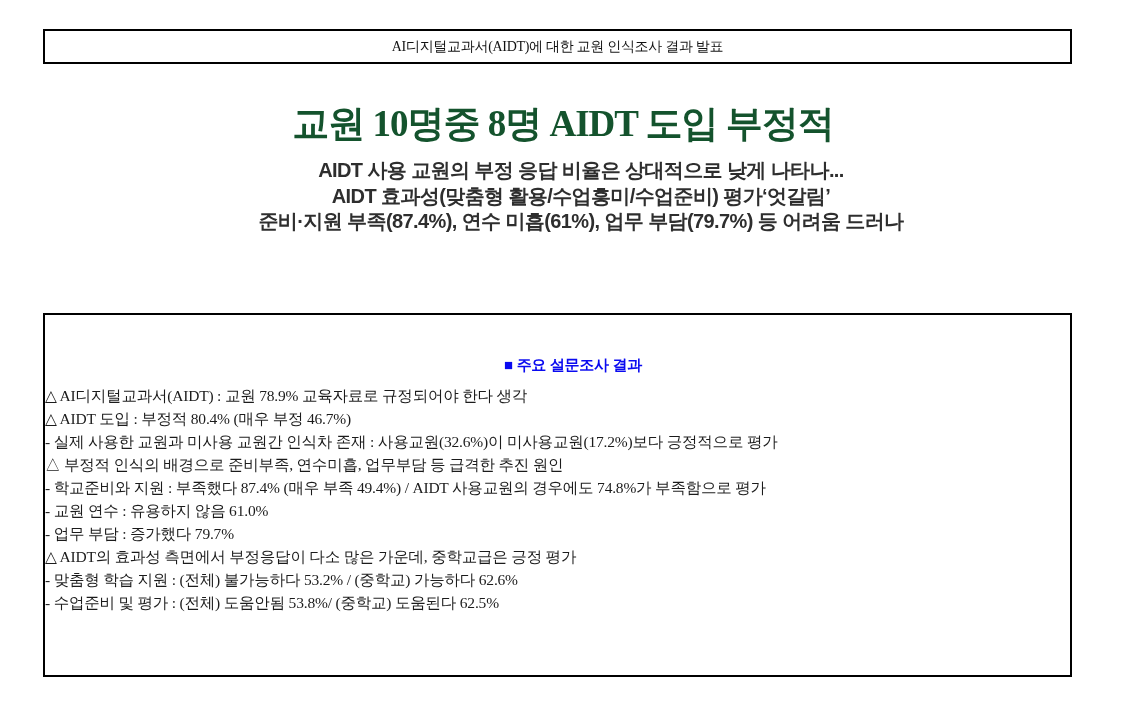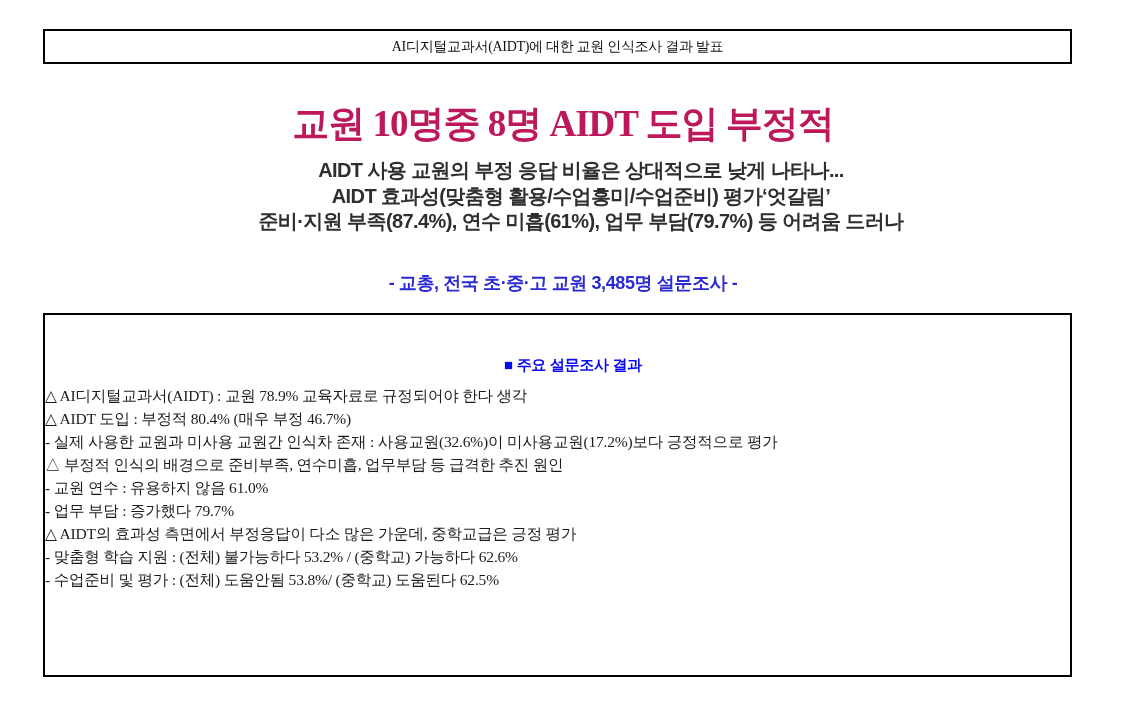--- a/index.html
+++ b/index.html
@@ -26,21 +26,21 @@
   }
   .headline {
     position: absolute;
     left: 0; top: 99px;
     width: 100%;
     margin: 0;
     text-align: center;
     font-family: "Liberation Serif", serif;
     font-size: 37px;
     font-weight: bold;
-    color: #be185d;
+    color: #14532d;
     letter-spacing: -1px;
   }
   .subheads {
     position: absolute;
     left: 0; top: 158px;
     width: 100%;
     text-align: center;
   }
   .subhead-line {
     font-family: "Liberation Sans", sans-serif;
@@ -104,30 +104,30 @@
 
   <h1 class="headline">교원 10명중 8명 AIDT 도입 부정적</h1>
 
   <div class="subheads">
 
   <div class="subhead-line">AIDT 사용 교원의 부정 응답 비율은 상대적으로 낮게 나타나...</div>
       <div class="subhead-line">AIDT 효과성(맞춤형 활용/수업흥미/수업준비) 평가‘엇갈림’</div>
       <div class="subhead-line">준비·지원 부족(87.4%), 연수 미흡(61%), 업무 부담(79.7%) 등 어려움 드러나</div>
     </div>
 
-  <div class="tagline">- 교총, 전국 초·중·고 교원 3,485명 설문조사 -</div>
 
   <div class="results-box">
     <div class="results-title">■ 주요 설문조사 결과</div>
     <div class="results-lines">
 
     <div class="result-line">△ AI디지털교과서(AIDT) : 교원 78.9% 교육자료로 규정되어야 한다 생각</div>
         <div class="result-line">△ AIDT 도입 : 부정적 80.4% (매우 부정 46.7%)</div>
         <div class="result-line">- 실제 사용한 교원과 미사용 교원간 인식차 존재 : 사용교원(32.6%)이 미사용교원(17.2%)보다 긍정적으로 평가</div>
         <div class="result-line">△ 부정적 인식의 배경으로 준비부족, 연수미흡, 업무부담 등 급격한 추진 원인</div>
+        <div class="result-line">- 학교준비와 지원 : 부족했다 87.4% (매우 부족 49.4%) / AIDT 사용교원의 경우에도 74.8%가 부족함으로 평가</div>
         <div class="result-line">- 교원 연수 : 유용하지 않음 61.0%</div>
         <div class="result-line">- 업무 부담 : 증가했다 79.7%</div>
         <div class="result-line">△ AIDT의 효과성 측면에서 부정응답이 다소 많은 가운데, 중학교급은 긍정 평가</div>
         <div class="result-line">- 맞춤형 학습 지원 : (전체) 불가능하다 53.2% / (중학교) 가능하다 62.6%</div>
         <div class="result-line">- 수업준비 및 평가 : (전체) 도움안됨 53.8%/ (중학교) 도움된다 62.5%</div>
       </div>
   </div>
 
 </div>
 

